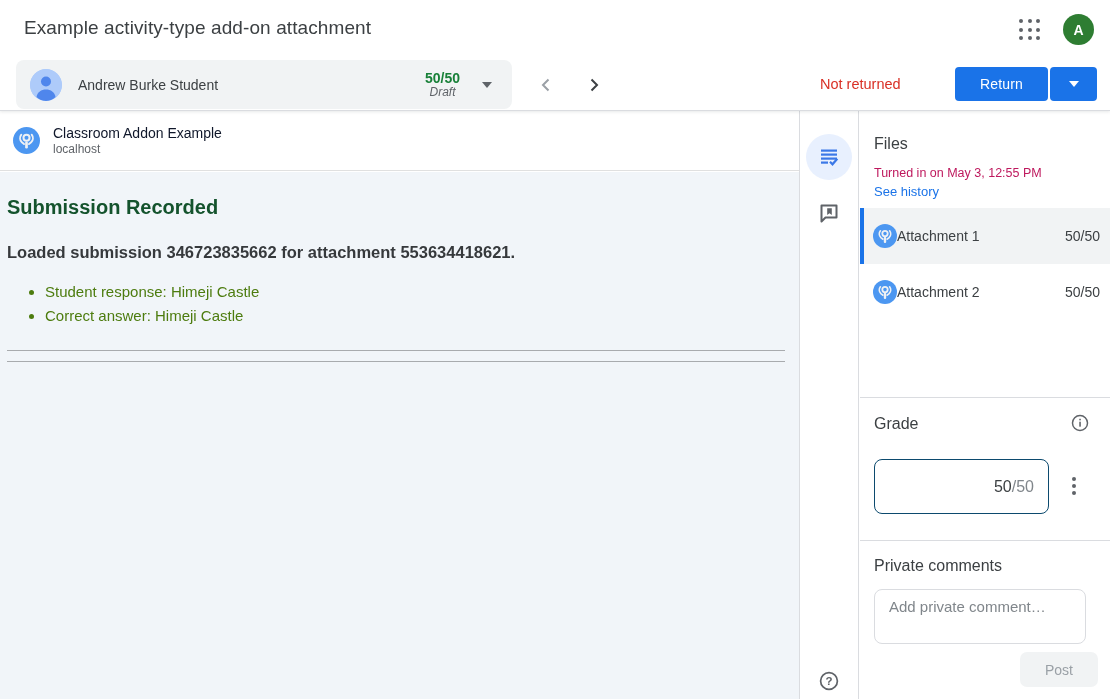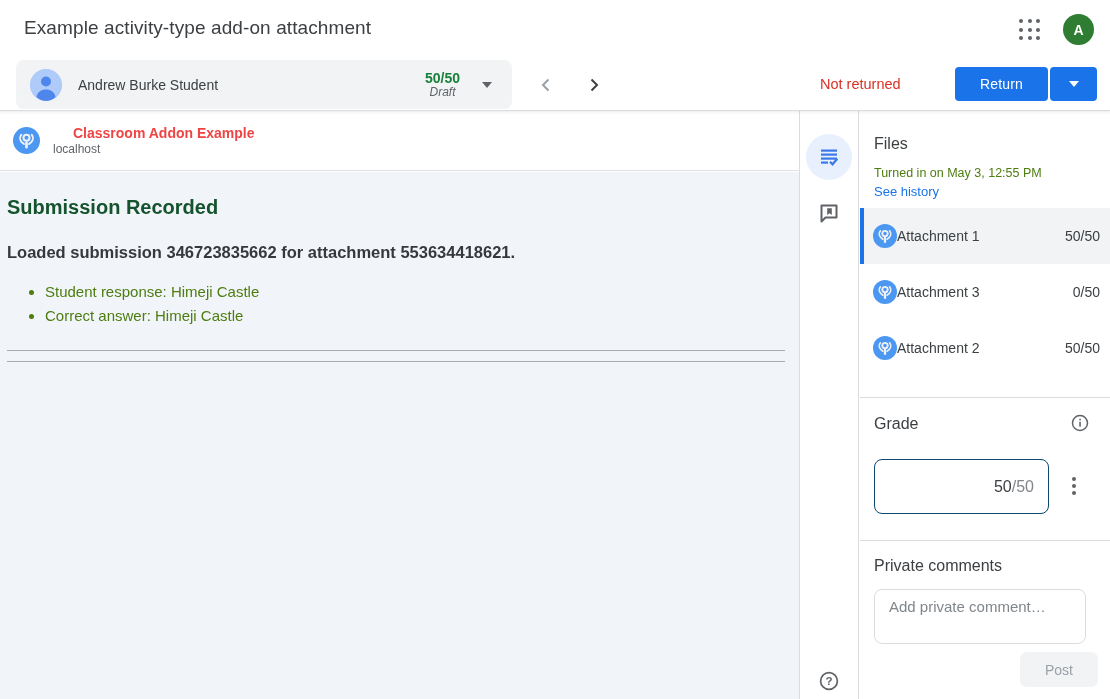--- a/index.html
+++ b/index.html
@@ -40,21 +40,21 @@
                 letter-spacing:.2px; cursor:pointer; }
   .return-dd  { position:absolute; left:1050px; top:67px; width:47px; height:34px; background:#1a73e8;
                 border:none; border-radius:4px; cursor:pointer; display:flex; align-items:center; justify-content:center; }
   .return-dd .caret { width:0; height:0; border-left:5px solid transparent; border-right:5px solid transparent;
                 border-top:6px solid #fff; }
 
   
   .main { position:absolute; top:111px; left:0; width:800px; bottom:0; border-right:1px solid #dadce0; background:#fff; }
   .main-header { height:60px; background:#fff; border-bottom:1px solid #e0e0e0; display:flex; align-items:center; padding-left:13px; }
   .addon-title-wrap { margin-left:13px; line-height:1.3; }
-  .addon-title { font-size:14px; font-weight:700; color:#ef4444;margin-left:20px; }
+  .addon-title { font-size:14px; font-weight:400; color:#0f172a; }
   .addon-host { font-size:12px; color:#5f6368; }
   .main-body { position:absolute; top:61px; left:0; right:0; bottom:0; background:#f1f5f9; padding:24px 7px 0 7px; color:#393d41; }
   .sub-heading { font-size:20px; font-weight:700; color:#14532d; }
   .sub-lead { margin-top:24px; font-size:16.5px; font-weight:700; color:#36393c; }
   .sub-list { margin:18px 0 0 0; padding-left:38px; }
   .sub-list li { font-size:15px; line-height:24px; color:#4d7c0f; }
   .rule { border:none; border-top:1px solid #a8abae; margin:0 7px 0 0; }
   .rule1 { margin-top:22px; }
   .rule2 { margin-top:10px; }
 
@@ -62,21 +62,21 @@
   .rail { position:absolute; top:111px; left:800px; width:59px; bottom:0; background:#fff; border-right:1px solid #dadce0; }
   .rail-btn { position:absolute; background:none; border:none; cursor:pointer; padding:0; }
   .rail-grading { left:6px; top:23px; width:46px; height:46px; border-radius:50%; background:#e8f0fe;
                   display:flex; align-items:center; justify-content:center; }
   .rail-comment { left:17px; top:90px; width:24px; height:24px; }
   .rail-help    { left:17px; bottom:6px; width:24px; height:24px; }
 
   
   .panel { position:absolute; top:111px; left:860px; right:0; bottom:0; background:#fff; }
   .files-title { position:absolute; left:14px; top:24px; font-size:16px; font-weight:500; color:#3c4043; }
-  .turned-in   { position:absolute; left:14px; top:55px; font-size:12.5px; color:#4d7c0f; }
+  .turned-in   { position:absolute; left:14px; top:55px; font-size:12.5px; color:#be185d; }
   .see-history { position:absolute; left:14px; top:73px; font-size:13px; color:#1a73e8; text-decoration:none; cursor:pointer; }
 
   .att-list { position:absolute; left:0; top:97px; right:0; }
   .att-row { position:relative; height:56px; display:flex; align-items:center; cursor:pointer; }
   .att-row.selected { background:#f1f3f4; }
   .att-row.selected .sel-bar { position:absolute; left:0; top:0; bottom:0; width:4px; background:#1a73e8; }
   .att-icon { margin-left:13px; width:24px; height:24px; flex:none; }
   .att-name { font-size:14px; color:#3c4043; }
   .att-score { margin-left:auto; margin-right:10px; font-size:14px; color:#3c4043; }
 
@@ -225,31 +225,20 @@
       <span class="att-score">50/50</span>
     </div>
     <div class="att-row">
       <svg class="att-icon" viewBox="0 0 24 24">
         <circle cx="12" cy="12" r="12" fill="#4c97f1"></circle>
         <circle cx="12" cy="9.6" r="2.7" fill="none" stroke="#eef1f4" stroke-width="1.8"></circle>
         <path d="M7.4 6.8 C5.8 8.8 6 11.8 7.9 13.6 L9.8 15.2" fill="none" stroke="#eef1f4" stroke-width="1.7" stroke-linecap="round"></path>
         <path d="M16.6 6.8 C18.2 8.8 18 11.8 16.1 13.6 L14.2 15.2" fill="none" stroke="#eef1f4" stroke-width="1.7" stroke-linecap="round"></path>
         <rect x="10.8" y="12.8" width="2.4" height="6.2" rx="1.1" fill="#eef1f4"></rect>
       </svg>
-      <span class="att-name">Attachment 3</span>
-      <span class="att-score">0/50</span>
-    </div>
-    <div class="att-row">
-      <svg class="att-icon" viewBox="0 0 24 24">
-        <circle cx="12" cy="12" r="12" fill="#4c97f1"></circle>
-        <circle cx="12" cy="9.6" r="2.7" fill="none" stroke="#eef1f4" stroke-width="1.8"></circle>
-        <path d="M7.4 6.8 C5.8 8.8 6 11.8 7.9 13.6 L9.8 15.2" fill="none" stroke="#eef1f4" stroke-width="1.7" stroke-linecap="round"></path>
-        <path d="M16.6 6.8 C18.2 8.8 18 11.8 16.1 13.6 L14.2 15.2" fill="none" stroke="#eef1f4" stroke-width="1.7" stroke-linecap="round"></path>
-        <rect x="10.8" y="12.8" width="2.4" height="6.2" rx="1.1" fill="#eef1f4"></rect>
-      </svg>
       <span class="att-name">Attachment 2</span>
       <span class="att-score">50/50</span>
     </div>
   </div>
 
   <div class="panel-divider pd1"></div>
 
   <div class="grade-title">Grade</div>
   <button class="info-btn">
     <svg viewBox="0 0 24 24" width="22" height="22">

